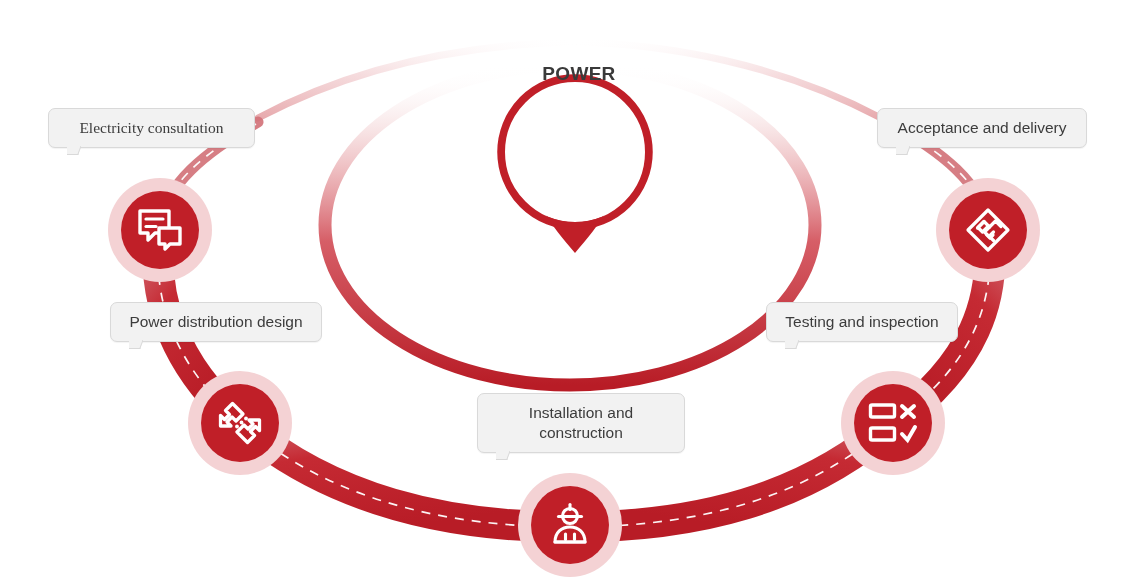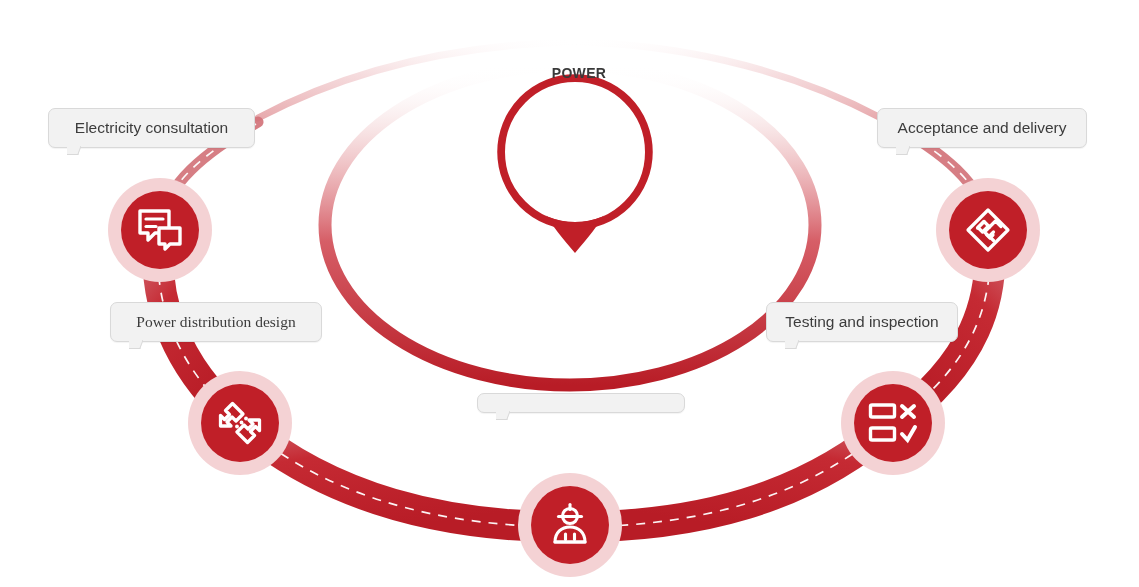--- a/index.html
+++ b/index.html
@@ -10,21 +10,21 @@
   }
   #stage{position:absolute;left:0;top:0;width:1139px;height:587px;}
   svg.layer{position:absolute;left:0;top:0;width:1139px;height:587px;overflow:visible;}
 
   
   .pin-text{
     position:absolute;
     left:489px;top:60px;width:180px;
     text-align:center;
     font-weight:bold;
-    font-size:14px;
+    font-size:19px;
     line-height:27px;
     letter-spacing:.3px;
     color:#3a3a3a;
     pointer-events:none;
   }
   .pin-text span{display:block;}
 
   
   .callout{
     position:absolute;
@@ -226,31 +226,32 @@
           <path d="M13.5 22 L20 15.5 L25.5 21 L31.5 15 L37 20.5"></path>
           <path d="M20 15.5 L14 21.5 L18.5 26 L23 21.5"></path>
           <path d="M25.5 21 L20.5 26 L25 30.5 L29.5 26"></path>
           <path d="M22.5 28.5 L26 32 L29 29"></path>
           <path d="M26.5 31.5 L29.5 34.5"></path>
         </g>
       </svg>
     </div>
   </div>
 
-  <div class="callout" style="left:48px;top:108px;width:207px;">
+  <div class="callout" style="left:48px;top:108px;width:207px;font-family:Liberation Serif, serif;">
     <span>Electricity consultation</span>
     <span class="tail"></span>
   </div>
 
-  <div class="callout" style="left:110px;top:302px;width:212px;font-family:Liberation Serif, serif;">
+  <div class="callout" style="left:110px;top:302px;width:212px;">
     <span>Power distribution design</span>
     <span class="tail"></span>
   </div>
 
   <div class="callout wrap" style="left:477px;top:393px;width:208px;">
+    <span>Installation and construction</span>
     <span class="tail"></span>
   </div>
 
   <div class="callout" style="left:766px;top:302px;width:192px;">
     <span>Testing and inspection</span>
     <span class="tail"></span>
   </div>
 
   <div class="callout" style="left:877px;top:108px;width:210px;">
     <span>Acceptance and delivery</span>

